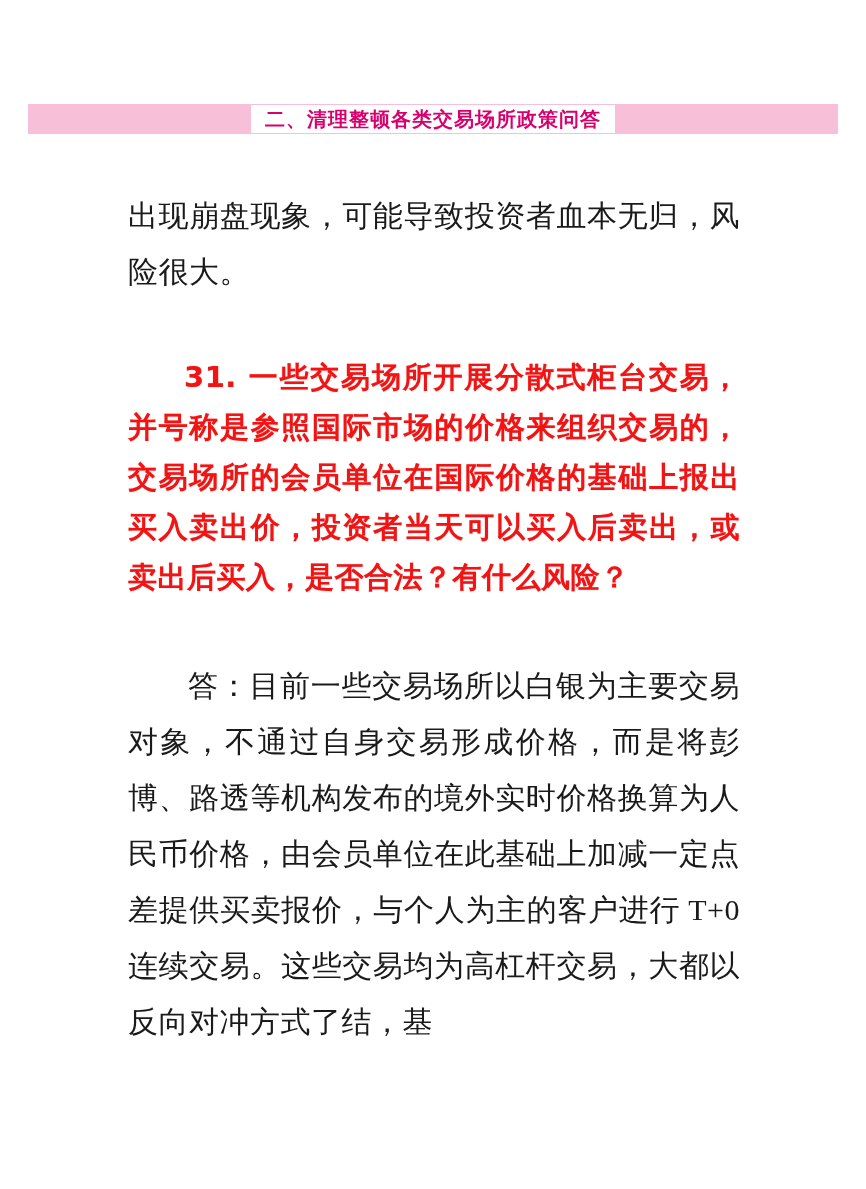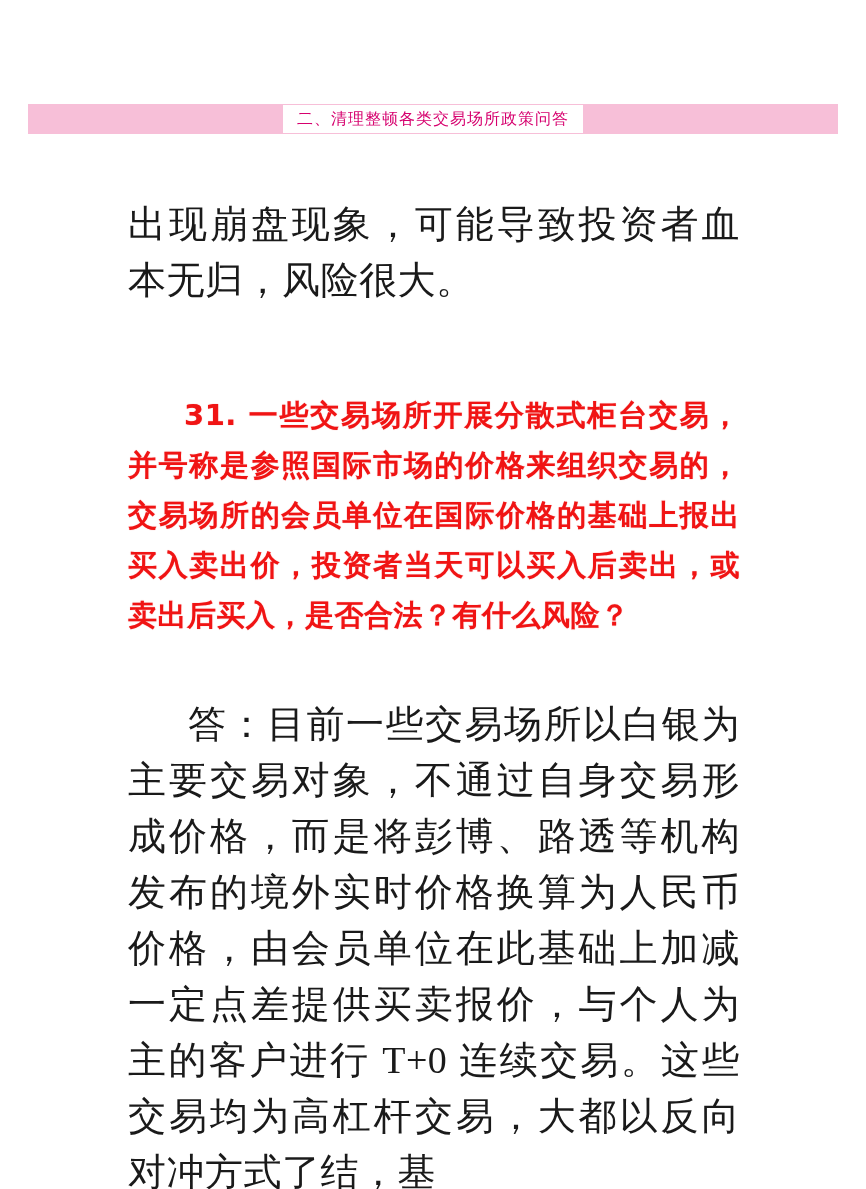--- a/index.html
+++ b/index.html
@@ -39,49 +39,49 @@
     background: #ffffff;
     padding: 3px 14px;
     height: 22px;
     display: flex;
     align-items: center;
     justify-content: center;
   }
   .header-title {
     color: #d6006e;
     font-family: "DejaVu Sans", "Liberation Sans", sans-serif;
-    font-size: 16px;
-    font-weight: normal;
+    font-size: 20px;
+    font-weight: bold;
     letter-spacing: 1px;
     white-space: nowrap;
   }
 
   
   .content {
     position: absolute;
     left: 128px;
     top: 158px;
     width: 612px;
   }
 
   .para {
-    font-size: 38px;
+    font-size: 30px;
     line-height: 56px;
     color: #1a1a1a;
     text-align: justify;
     text-justify: inter-ideograph;
     letter-spacing: 0.5px;
   }
   .para.indent {
     text-indent: 60px;
   }
 
   
   .question {
-    margin-top: 82px;
+    margin-top: 52px;
     margin-bottom: 0;
     font-family: "DejaVu Sans", "Liberation Sans", sans-serif;
     font-weight: bold;
     font-size: 29px;
     line-height: 50px;
     color: #f01414;
     text-align: justify;
     text-justify: inter-ideograph;
     text-indent: 56px;
     letter-spacing: 0.5px;

